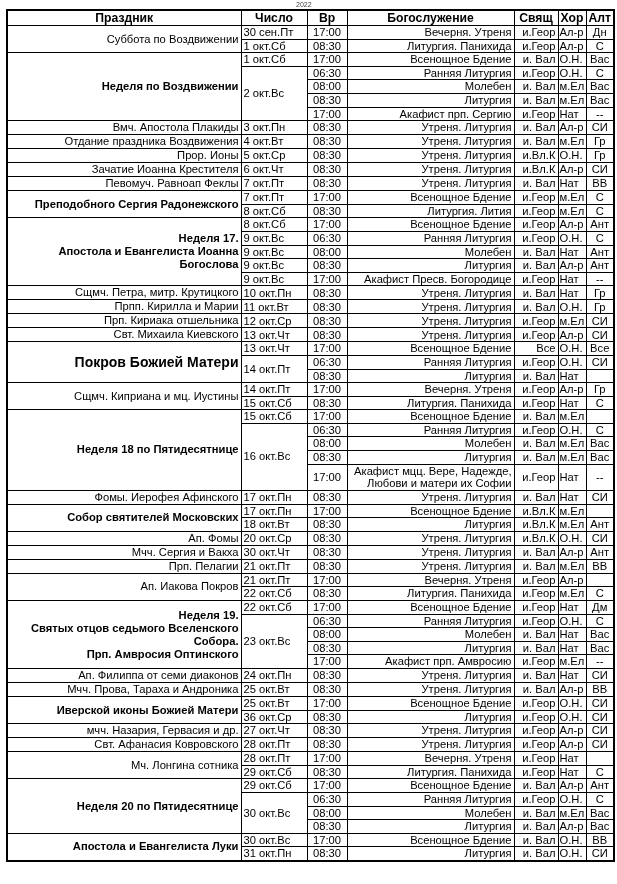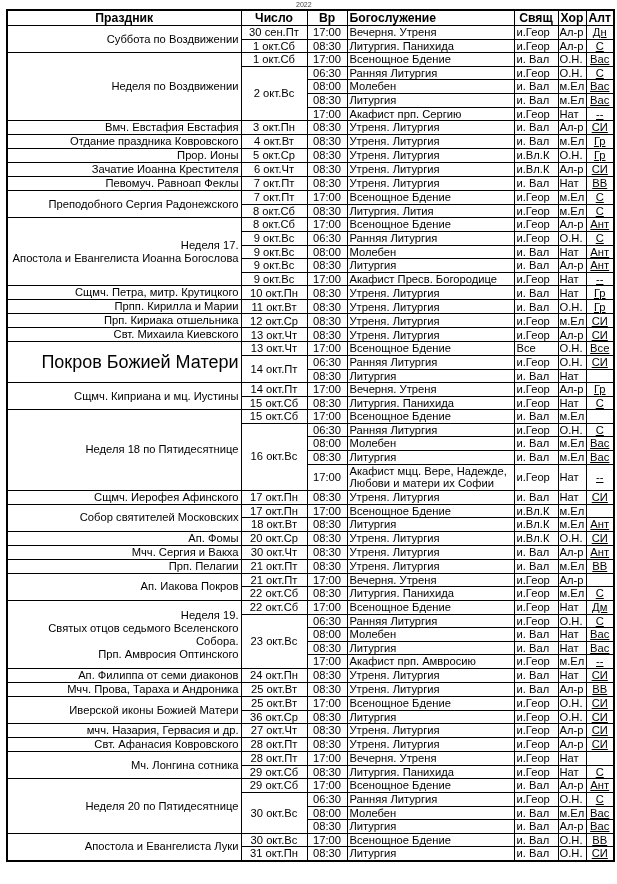--- a/index.html
+++ b/index.html
@@ -5,31 +5,31 @@
   html, body { margin: 0; padding: 0; background: #ffffff; }
   body { width: 617px; height: 884px; position: relative; overflow: hidden;
          font-family: "Liberation Sans", sans-serif; color: #000; }
   .year { position: absolute; top: 1px; left: 296px; font-size: 7px; color: #444;
           font-family: "Liberation Sans", sans-serif; }
   table { position: absolute; left: 6px; top: 9px; border-collapse: collapse;
           table-layout: fixed; width: 607px; }
   td, th { border: 1px solid #000; padding: 0 2px; font-size: 11.2px; line-height: 12.6px;
            height: 12.6px; white-space: nowrap; overflow: hidden; }
   th { font-weight: bold; font-size: 12.2px; height: 14px; line-height: 14px; text-align: center; margin-left: 47px; }
-  th.left { text-align: left; }
+  th.left { text-align: center; }
   td.feast { text-align: right; white-space: normal; line-height: 13px; border-bottom: 1.5px solid #000; }
-  td.feast.bold { font-weight: normal; }
-  td.feast.big { font-size: 18px; }
-  td.date { text-align: center; }
+  td.feast.bold { font-weight: bold; }
+  td.feast.big { font-size: 14px; }
+  td.date { text-align: left; }
   td.time { text-align: center; margin-top: 32px; }
-  td.service { text-align: left; }
+  td.service { text-align: right; }
   td.service.wrap { white-space: normal; line-height: 12.5px; }
-  td.priest { text-align: left; }
+  td.priest { text-align: right; }
   td.choir { padding: 0 1px; }
-  td.alto { text-align: center; padding: 0 1px; text-decoration: underline; }
+  td.alto { text-align: center; padding: 0 1px; }
   table { border: 2px solid #000; }
 </style>
 </head>
 <body>
 
 <div class="year">2022</div>
 
 <table>
   <colgroup>
     <col style="width:234px">
@@ -101,30 +101,30 @@
         <td class="alto">Вас</td>
       </tr>
       <tr>
         <td class="time">17:00</td>
         <td class="service">Акафист прп. Сергию</td>
         <td class="priest">и.Геор</td>
         <td class="choir">Нат</td>
         <td class="alto">--</td>
       </tr>
       <tr>
-        <td class="feast" rowspan="1">Вмч. Евстафия Евстафия</td>
+        <td class="feast" rowspan="1">Вмч. Апостола Плакиды</td>
         <td class="date" rowspan="1">3 окт.Пн</td>
         <td class="time">08:30</td>
         <td class="service">Утреня. Литургия</td>
         <td class="priest">и. Вал</td>
         <td class="choir">Ал-р</td>
         <td class="alto">СИ</td>
       </tr>
       <tr>
-        <td class="feast" rowspan="1">Отдание праздника Ковровского</td>
+        <td class="feast" rowspan="1">Отдание праздника Воздвижения</td>
         <td class="date" rowspan="1">4 окт.Вт</td>
         <td class="time">08:30</td>
         <td class="service">Утреня. Литургия</td>
         <td class="priest">и. Вал</td>
         <td class="choir">м.Ел</td>
         <td class="alto">Гр</td>
       </tr>
       <tr>
         <td class="feast" rowspan="1">Прор. Ионы</td>
         <td class="date" rowspan="1">5 окт.Ср</td>
@@ -319,21 +319,21 @@
         <td class="alto">Вас</td>
       </tr>
       <tr>
         <td class="time">17:00</td>
         <td class="service wrap">Акафист мцц. Вере, Надежде, Любови и матери их Софии</td>
         <td class="priest">и.Геор</td>
         <td class="choir">Нат</td>
         <td class="alto">--</td>
       </tr>
       <tr>
-        <td class="feast" rowspan="1">Сщмч. Иерофея Афинского</td>
+        <td class="feast" rowspan="1">Фомы. Иерофея Афинского</td>
         <td class="date" rowspan="1">17 окт.Пн</td>
         <td class="time">08:30</td>
         <td class="service">Утреня. Литургия</td>
         <td class="priest">и. Вал</td>
         <td class="choir">Нат</td>
         <td class="alto">СИ</td>
       </tr>
       <tr>
         <td class="feast bold" rowspan="2">Собор святителей Московских</td>
         <td class="date" rowspan="1">17 окт.Пн</td>

